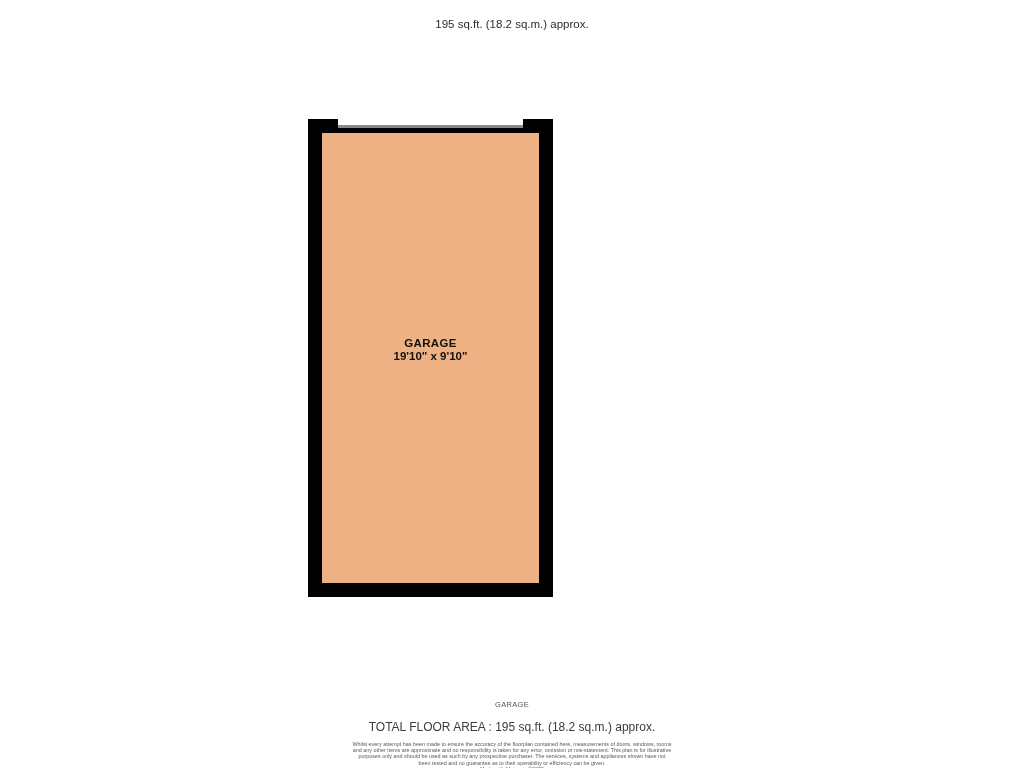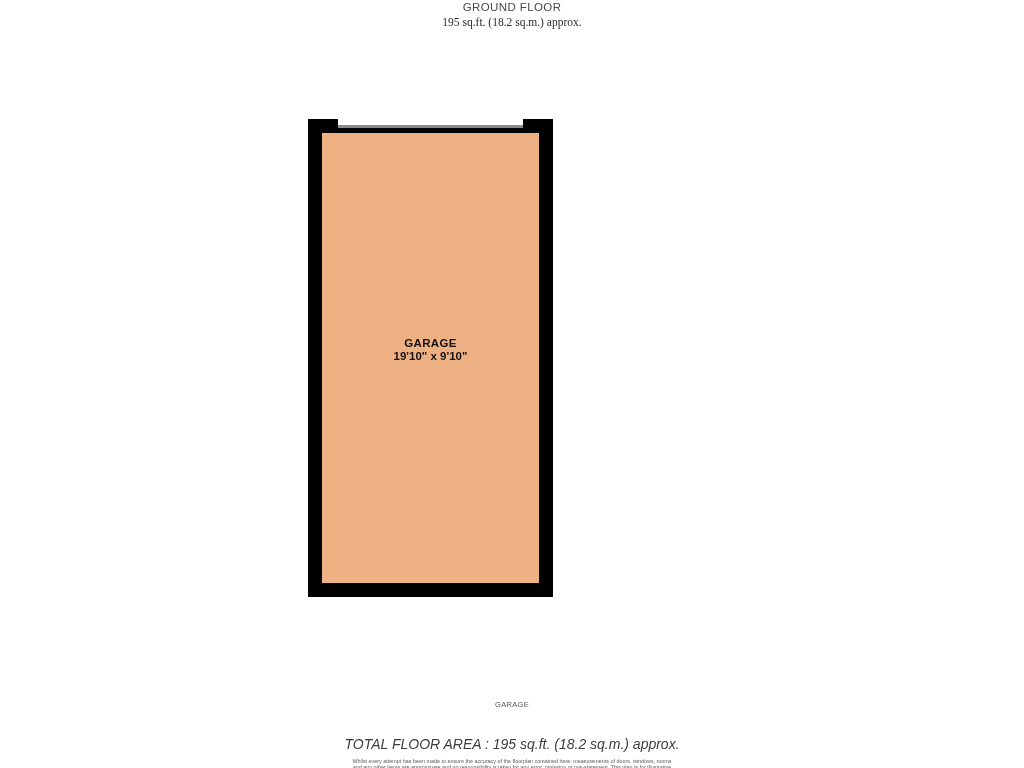--- a/index.html
+++ b/index.html
@@ -27,22 +27,21 @@
   .floor-title {
     font-size: 11.5px;
     letter-spacing: 0.4px;
     color: #4a4a4a;
     line-height: 14px;
   }
   .floor-area {
     font-size: 11.5px;
     color: #2d2d2d;
     line-height: 14px;
-    margin-top: 1px;
-    font-family: Liberation Serif, serif;
+    margin-top: 17px;
   }
 
   
   .plan {
     position: absolute;
     left: 308px;
     top: 119px;
     width: 245px;
     height: 478px;
   }
@@ -117,46 +116,44 @@
     width: 1024px;
     text-align: center;
   }
   .footer-label {
     font-size: 7.5px;
     color: #555555;
     letter-spacing: 0.3px;
     line-height: 10px;
   }
   .footer-total {
-    font-size: 14px;
+    font-size: 12px;
     color: #3c3c3c;
     line-height: 12px;
-    margin-top: 28px;
-    font-style: italic;
+    margin-top: 11px;
   }
   .disclaimer {
     margin-top: 8px;
     font-size: 5.4px;
     color: #5a5a5a;
     line-height: 6.2px;
     width: 320px;
     margin-left: auto;
     margin-right: auto;
   }
   .made-with {
     font-size: 5.4px;
     color: #5a5a5a;
     line-height: 6.2px;
   }
 </style>
 </head>
 <body>
 
 <div class="floor-header">
-  <div class="floor-title">GROUND FLOOR</div>
   <div class="floor-area">195 sq.ft. (18.2 sq.m.) approx.</div>
 </div>
 
 <div class="plan">
   <div class="wall-outer"></div>
   <div class="room-fill"></div>
   <div class="garage-door-gap"></div>
   <div class="garage-door"></div>
 
   <div class="room-label">

